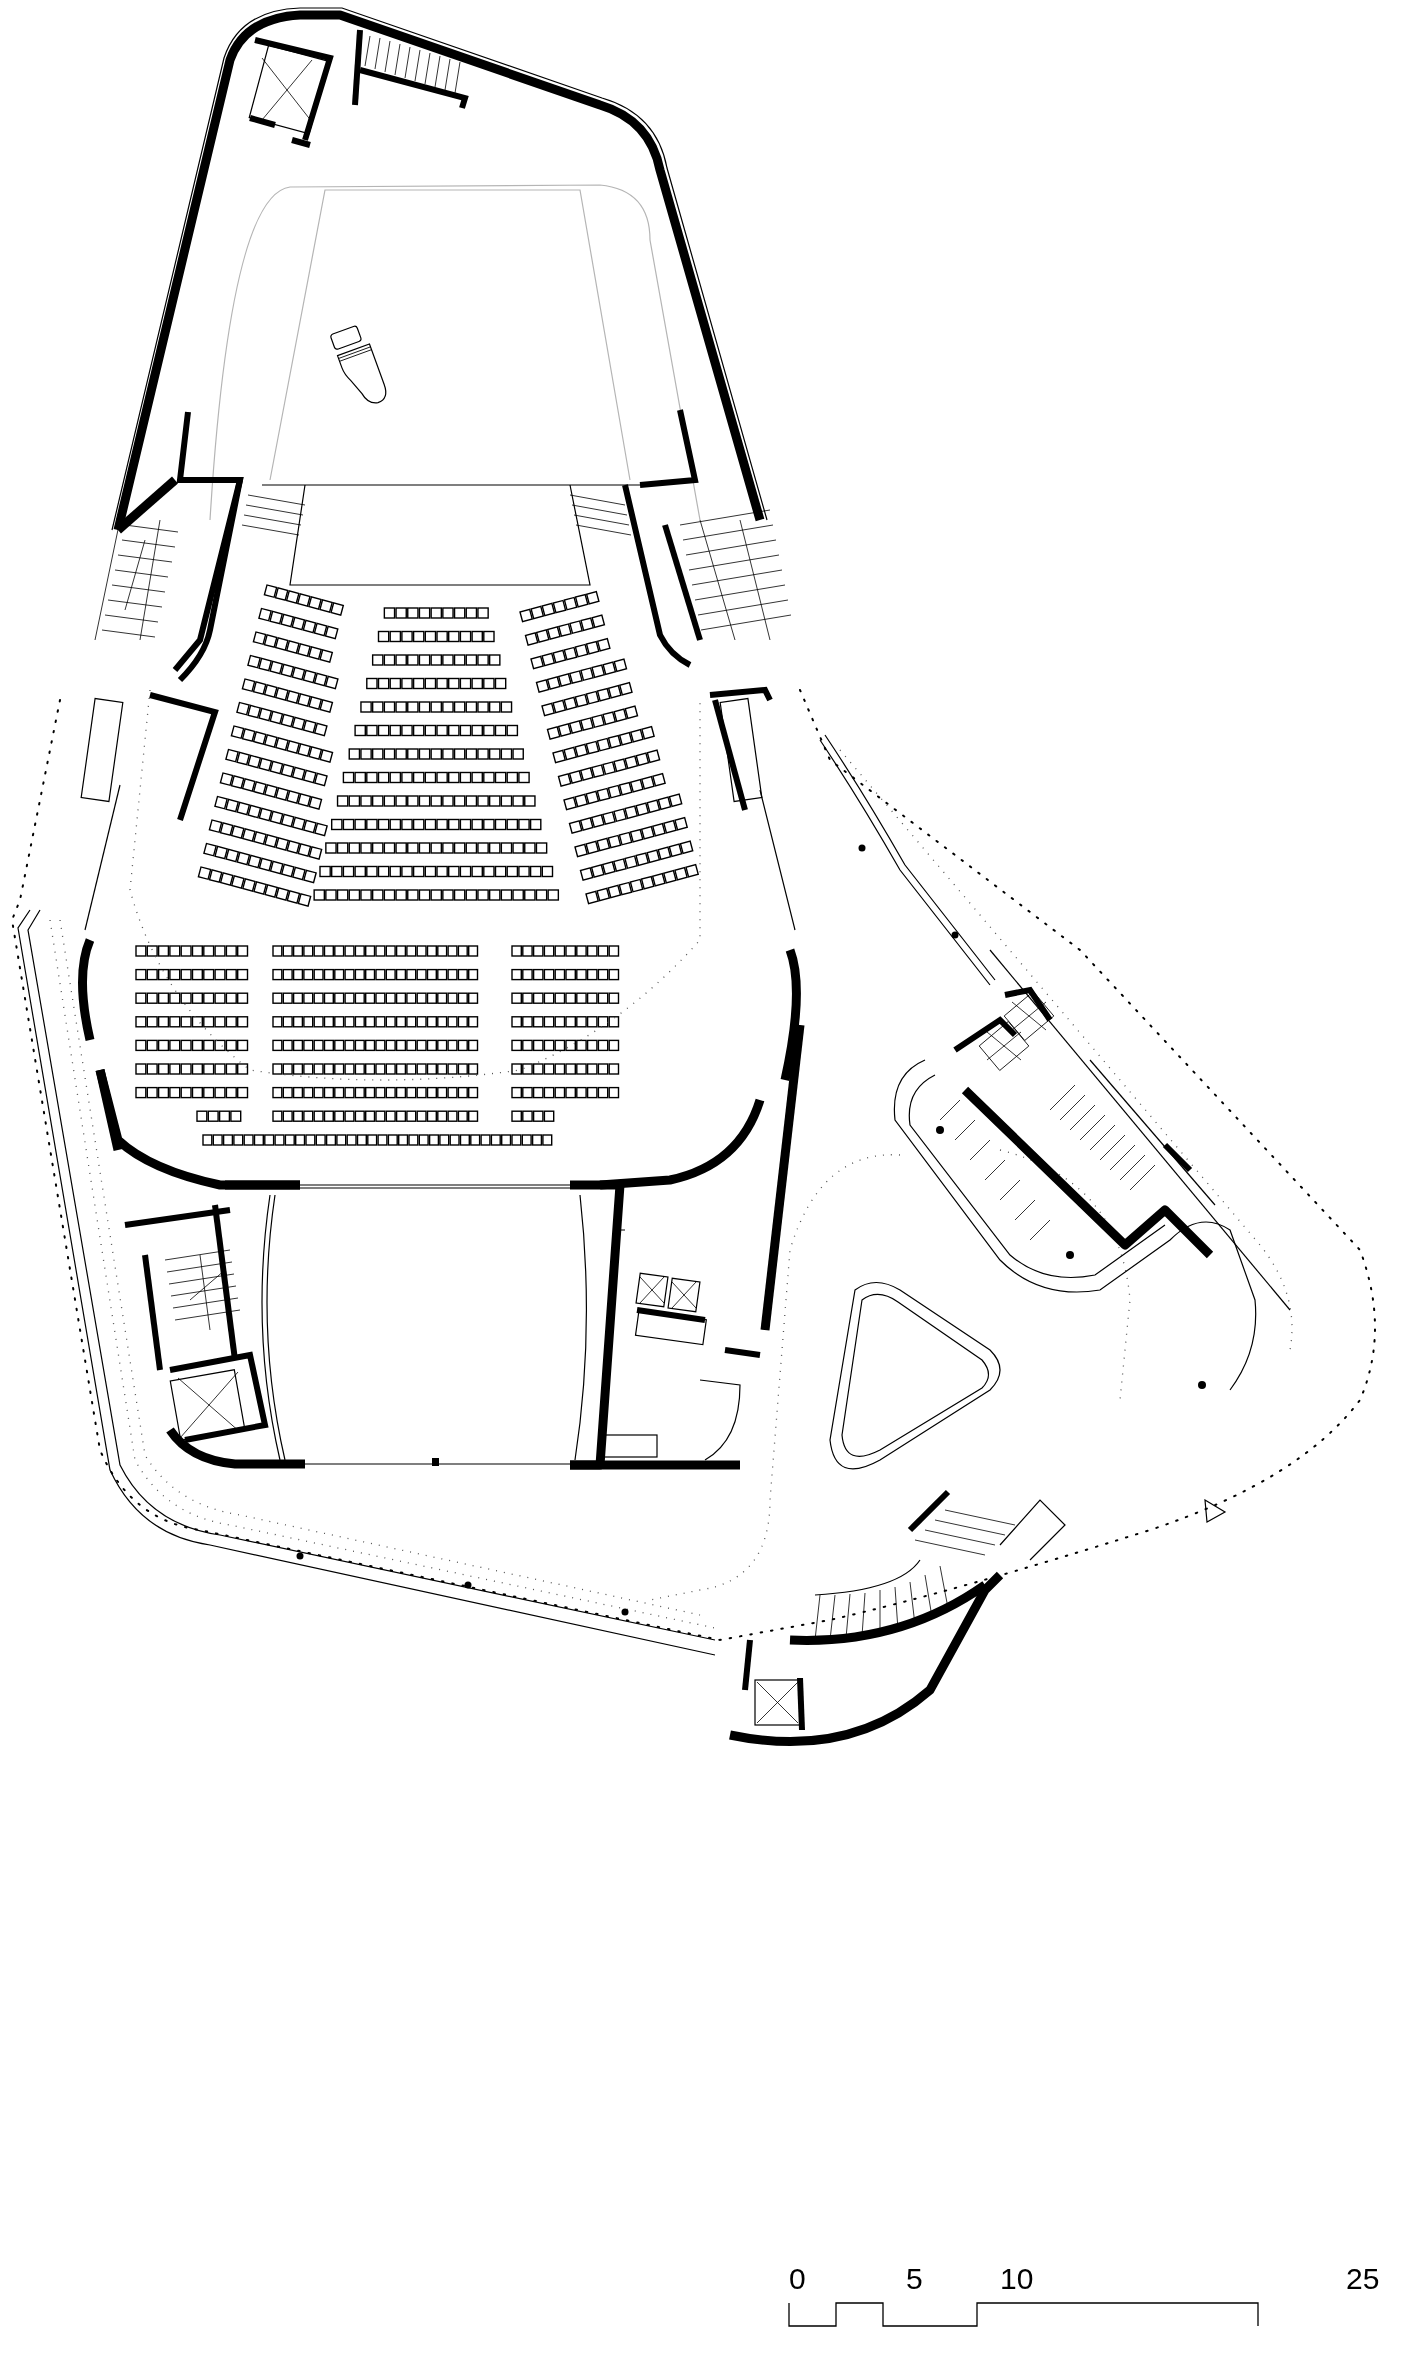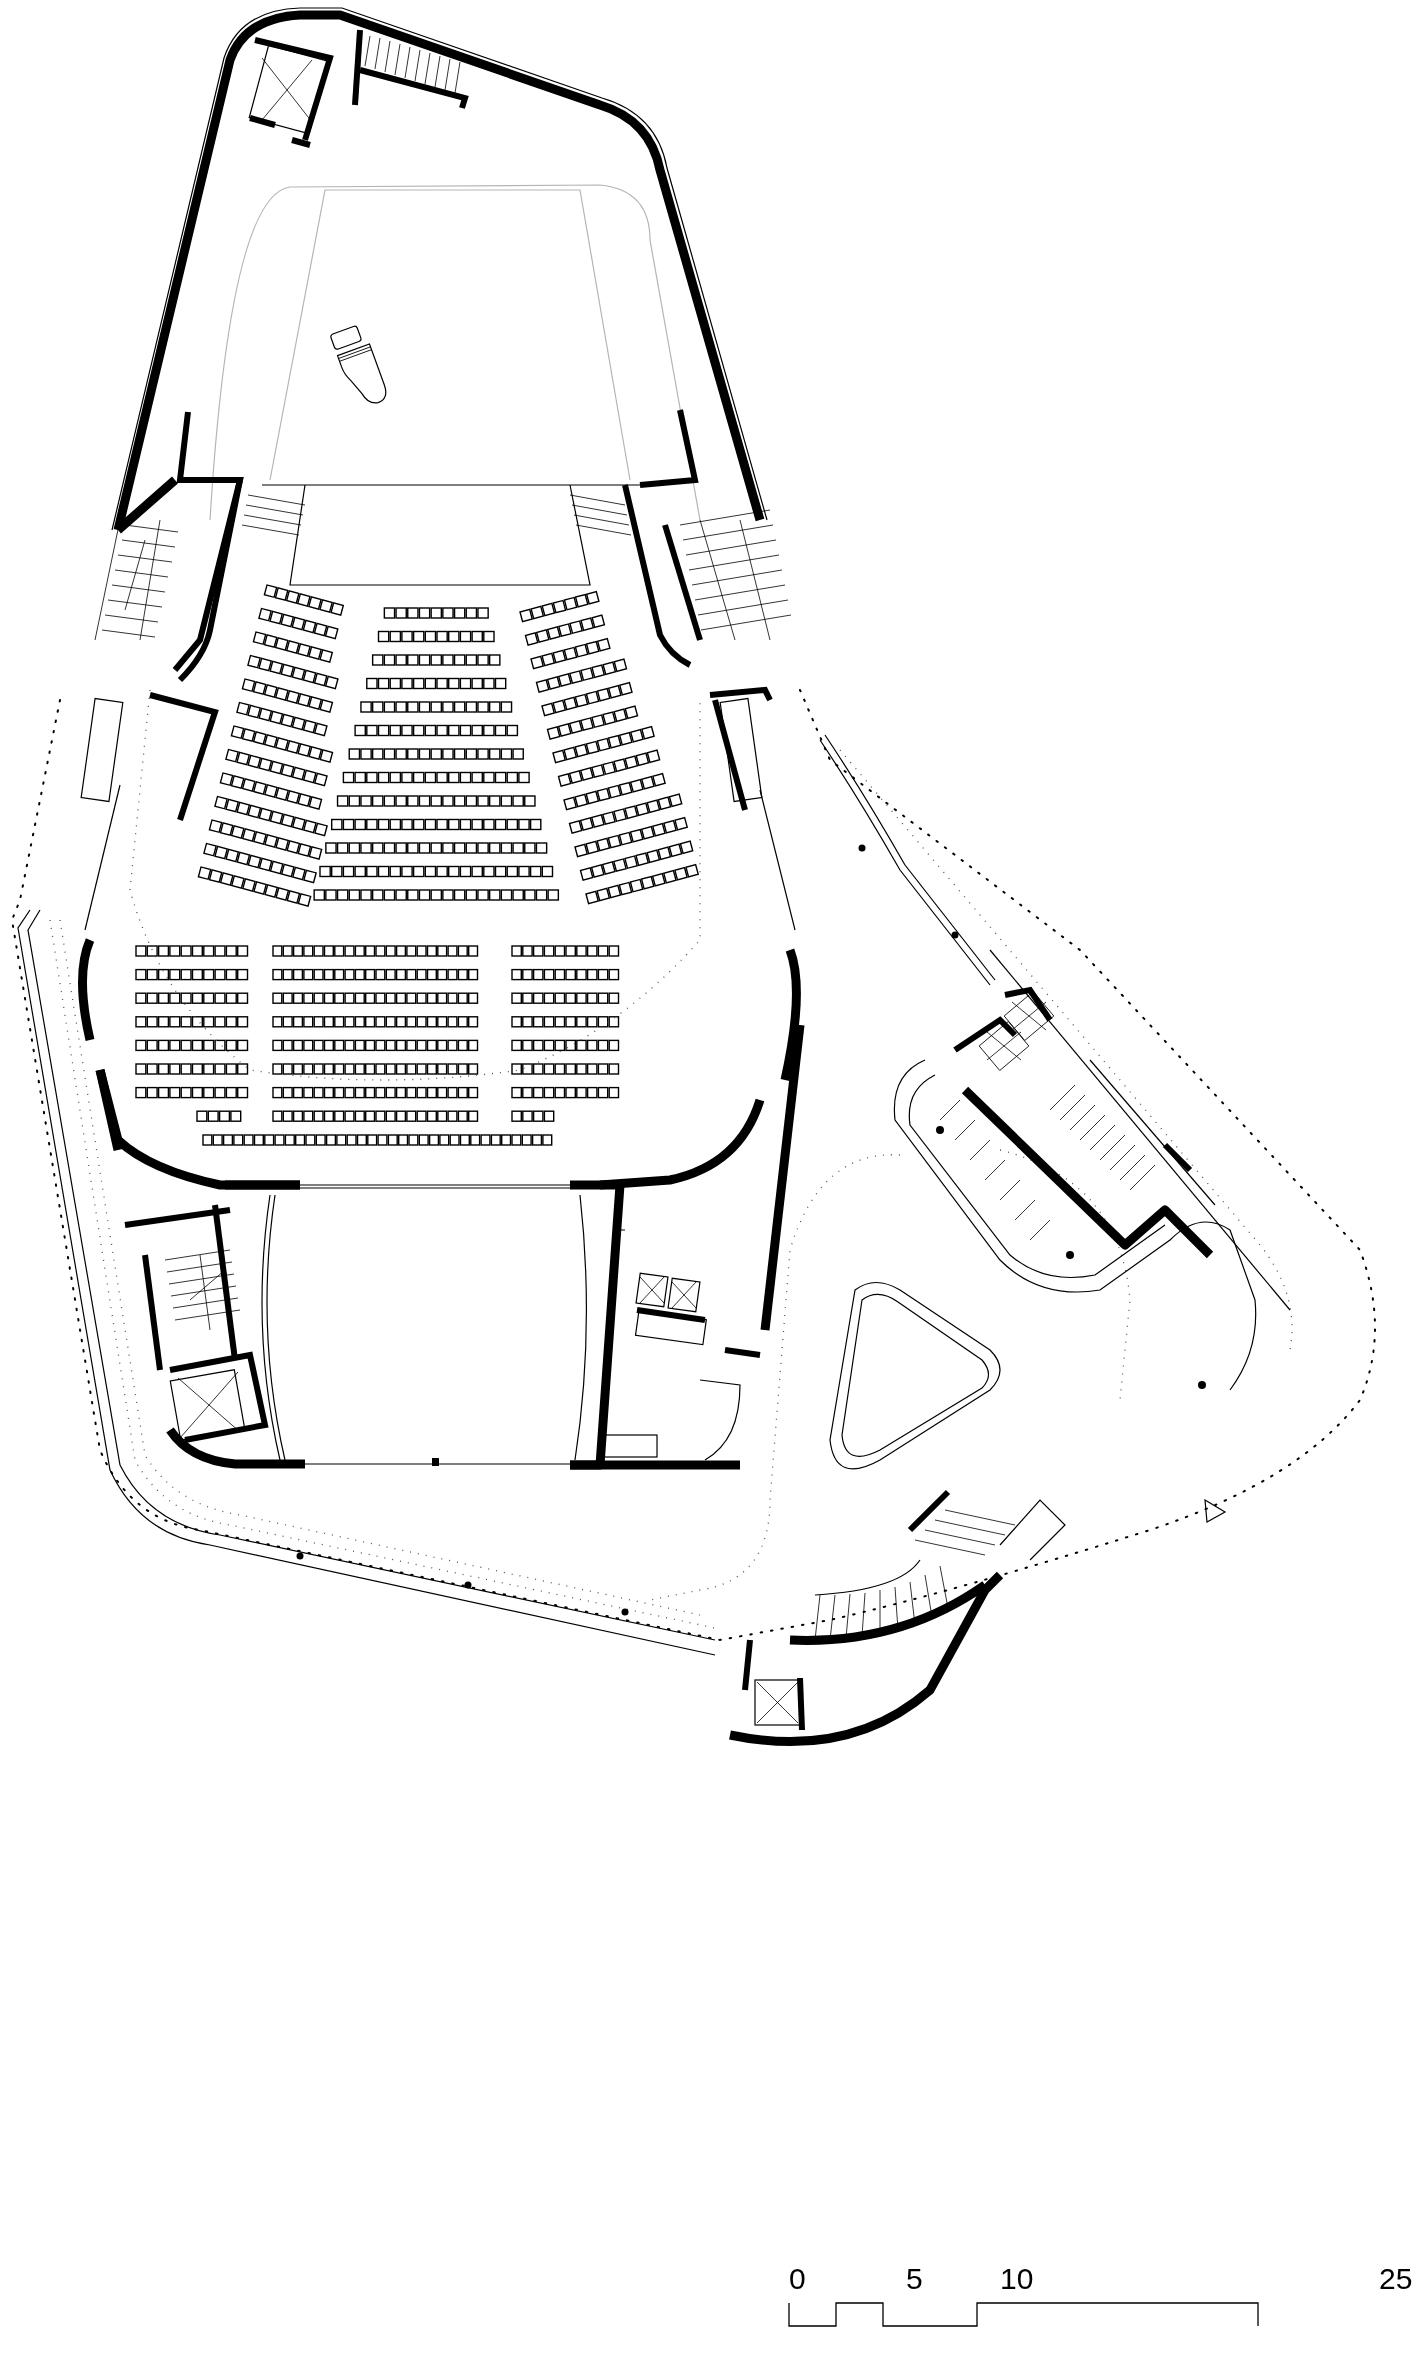--- a/index.html
+++ b/index.html
@@ -1173,17 +1173,17 @@
     <path class="thin" d="M1000,1545 L1040,1500 L1065,1525 L1030,1560"></path>
   </g>
 
   <path class="dotfine" d="M150,690 L130,890 Q160,1000 250,1070 Q380,1090 520,1070 Q620,1030 700,940 L700,700"></path>
 </svg>
 
 <div>
   <span class="scale-label" style="left:789px;">0</span>
   <span class="scale-label" style="left:906px;">5</span>
   <span class="scale-label" style="left:1000px;">10</span>
-  <span class="scale-label" style="left:1379px;">25</span>
+  <span class="scale-label" style="left:1346px;">25</span>
   <svg id="scale-bar" width="1419" height="2361" style="position:absolute;left:0;top:0;pointer-events:none;">
     <path d="M789,2303 L789,2326 L836,2326 L836,2303 L883,2303 L883,2326 L977,2326 L977,2303 L1057,2303 L1057,2303 L1258,2303 L1258,2326" fill="none" stroke="#000" stroke-width="1.3"></path>
   </svg>
 </div>
 
 </body></html>

